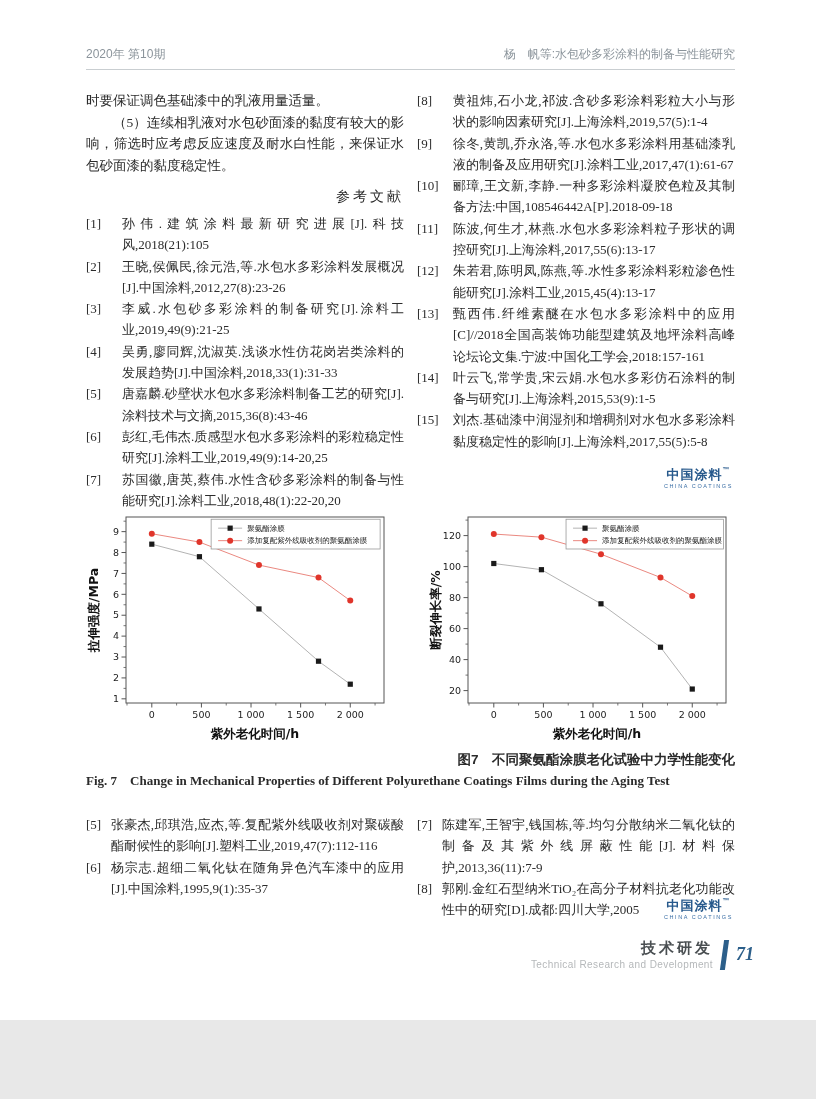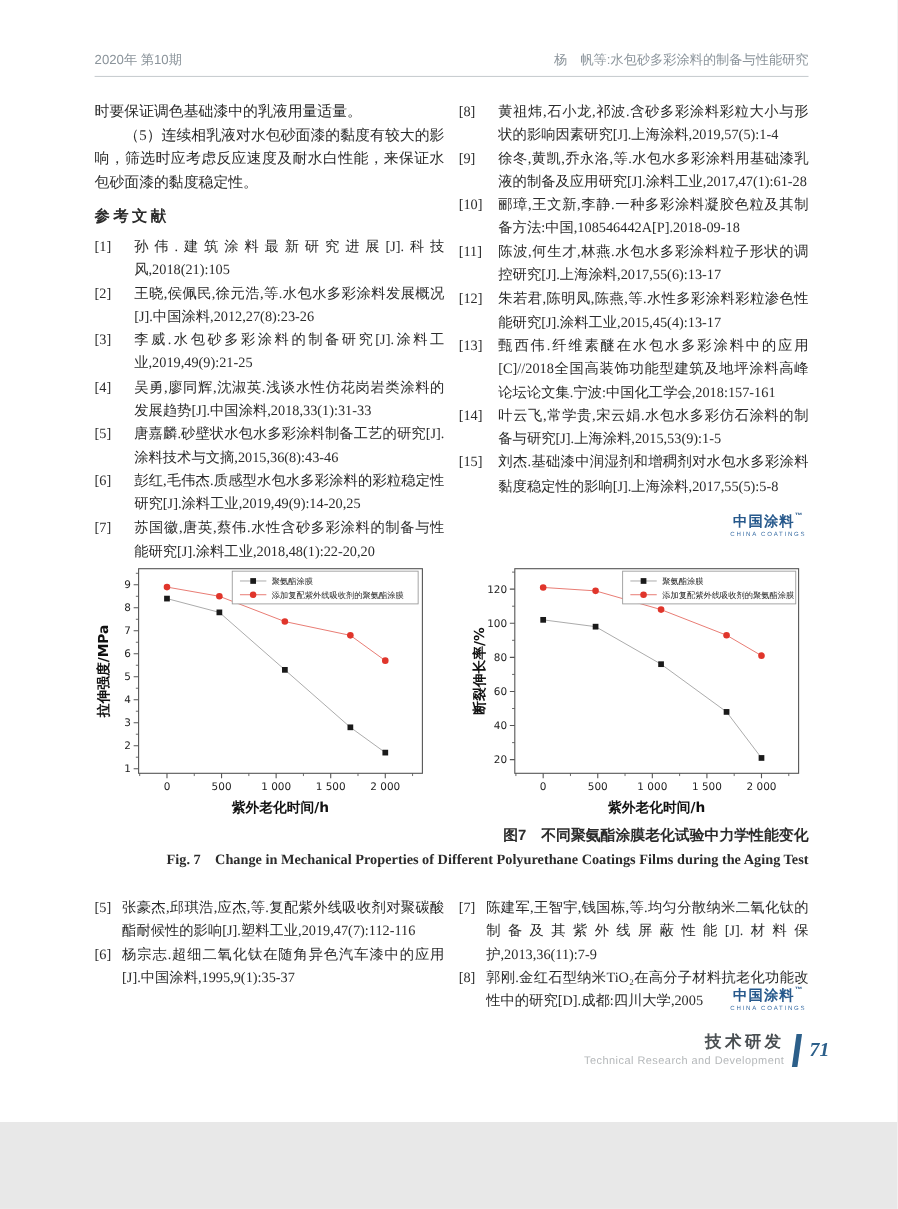--- a/index.html
+++ b/index.html
@@ -20,21 +20,21 @@
     font-family:"Liberation Sans","DejaVu Sans",sans-serif;
     font-size:12px;color:#8b949b;
     padding-bottom:6px;border-bottom:1px solid #c9ced1;
   }
   
   .columns{display:flex;gap:13px;margin-top:20px;}
   .col{flex:1;min-width:0;}
   .bodytext{font-size:13.5px;line-height:21.5px;text-align:justify;margin:0;}
   .indent{text-indent:2em;}
   .refs-heading{
-    text-align:left;font-weight:bold;font-size:14px;
+    text-align:right;font-weight:normal;font-size:14px;
     letter-spacing:3px;margin:12px 0 7px 0;
   }
   .ref{display:flex;font-size:13px;line-height:21.3px;text-align:justify;}
   .ref-num{flex:0 0 36px;}
   .bot .ref-num{flex:0 0 25px;}
   .ref-text{flex:1;min-width:0;}
   
   .logo{margin-top:14px;text-align:right;padding-right:2px;}
   .logo-inner{display:inline-block;text-align:center;line-height:1;}
   .logo-name{
@@ -46,21 +46,21 @@
     font-family:"Liberation Sans","DejaVu Sans",sans-serif;
     font-size:5.5px;color:#3a6ea5;letter-spacing:1.6px;margin-top:2px;
   }
   
   .continued{margin:66px 0 26px 0;font-size:13px;}
   
   .charts{display:flex;justify-content:center;gap:34px;}
   svg.chart{display:block;font-family:"DejaVu Sans","Liberation Sans",sans-serif;}
   .caption-cn{text-align:right;font-weight:bold;font-size:13.5px;margin-top:8px;
     font-family:"Liberation Sans","DejaVu Sans",sans-serif;}
-  .caption-en{text-align:right;font-weight:bold;font-size:13px;margin-top:3px;}
+  .caption-en{text-align:left;font-weight:bold;font-size:13px;margin-top:3px;}
   .bottom-refs{margin-top:24px;}
   .rel{position:relative;}
   .logo-abs{position:absolute;right:2px;bottom:0;text-align:center;line-height:1;}
   
   .footer{
     position:absolute;right:62px;bottom:50px;
     display:flex;align-items:center;gap:9px;
   }
   .footer-txt{text-align:right;line-height:1.15;}
   .footer-cn{
@@ -127,21 +127,21 @@
 
     <div class="col">
       <div>
 
       <div class="ref">
             <span class="ref-num">[8]</span>
             <span class="ref-text">黄祖炜,石小龙,祁波.含砂多彩涂料彩粒大小与形状的影响因素研究[J].上海涂料,2019,57(5):1-4</span>
           </div>
           <div class="ref">
             <span class="ref-num">[9]</span>
-            <span class="ref-text">徐冬,黄凯,乔永洛,等.水包水多彩涂料用基础漆乳液的制备及应用研究[J].涂料工业,2017,47(1):61-28</span>
+            <span class="ref-text">徐冬,黄凯,乔永洛,等.水包水多彩涂料用基础漆乳液的制备及应用研究[J].涂料工业,2017,47(1):61-67</span>
           </div>
           <div class="ref">
             <span class="ref-num">[10]</span>
             <span class="ref-text">郦璋,王文新,李静.一种多彩涂料凝胶色粒及其制备方法:中国,108546442A[P].2018-09-18</span>
           </div>
           <div class="ref">
             <span class="ref-num">[11]</span>
             <span class="ref-text">陈波,何生才,林燕.水包水多彩涂料粒子形状的调控研究[J].上海涂料,2017,55(6):13-17</span>
           </div>
           <div class="ref">

